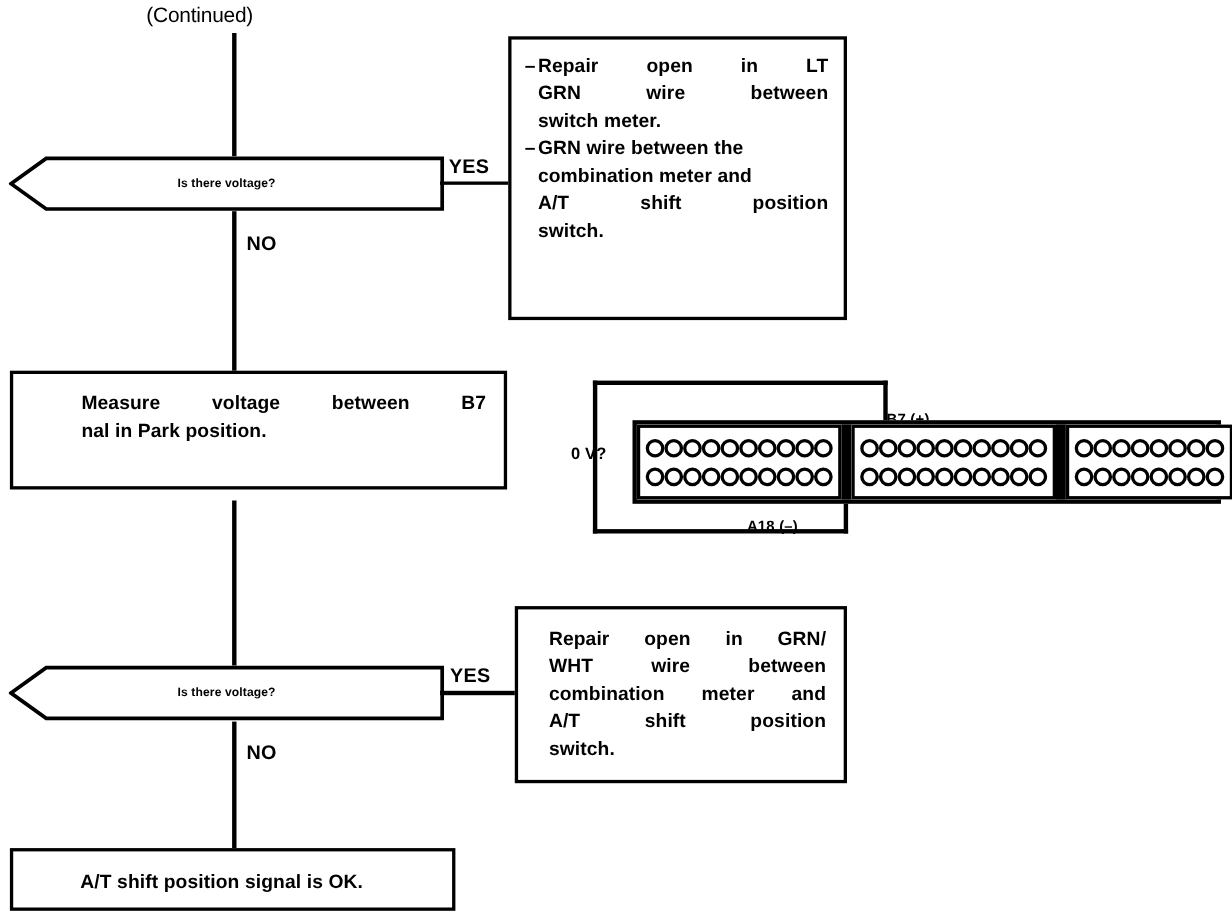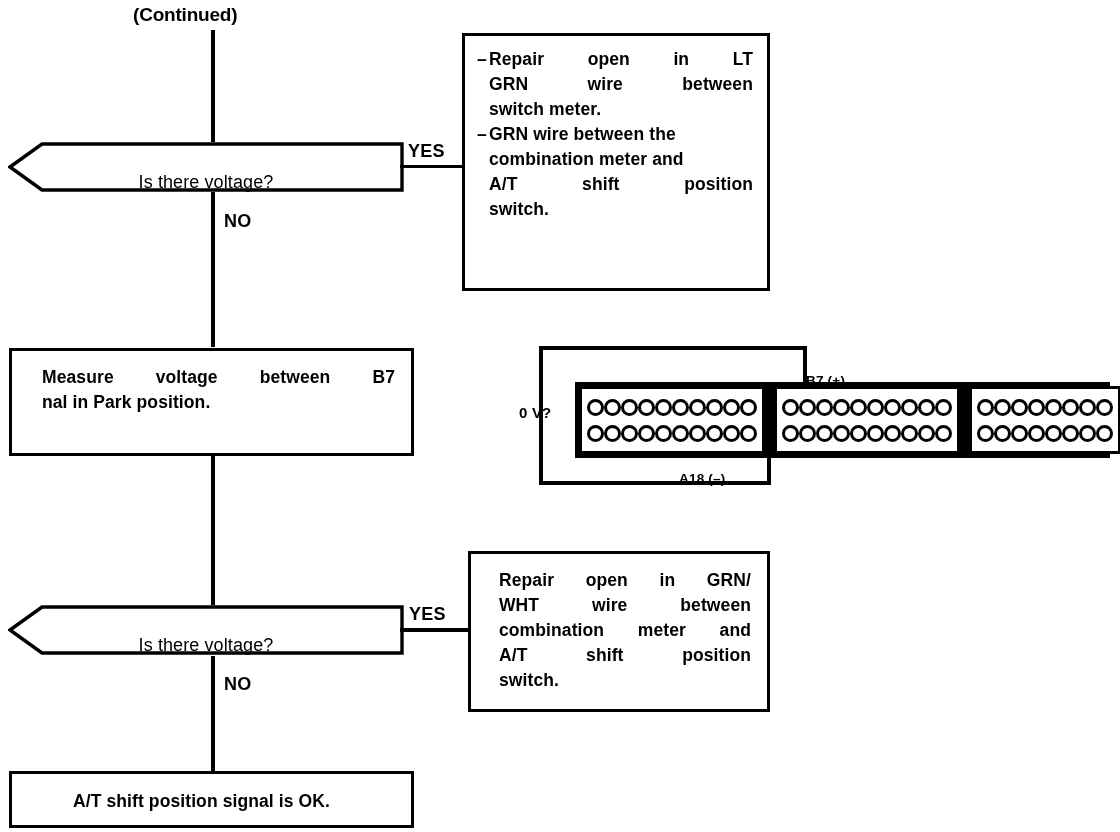--- a/index.html
+++ b/index.html
@@ -19,21 +19,21 @@
     overflow: hidden;
     background: #ffffff;
   }
   .abs { position: absolute; }
 
   
   .continued-label {
     left: 133px;
     top: 4px;
     font-size: 19px;
-    font-weight: bold;
+    font-weight: normal;
     letter-spacing: -0.2px;
     white-space: nowrap;
     text-align: center;
   }
 
   
   .vline {
     width: 4px;
     background: #000;
   }
@@ -87,28 +87,28 @@
   .dashrow .dashbody {
     flex: 1 1 auto;
   }
 
   
   .hexwrap { }
   .hexwrap svg { display: block; }
   .hex-label {
     position: absolute;
     left: 0;
-    top: 15px;
+    top: 0;
     width: 100%;
     height: 100%;
     display: flex;
     align-items: center;
     justify-content: center;
-    font-size: 18px;
-    font-weight: normal;
+    font-size: 11px;
+    font-weight: bold;
     letter-spacing: 0.1px;
   }
 
   
   .conn-outer {
     box-sizing: border-box;
     border: 4px solid #000;
     background: #fff;
     display: flex;
     align-items: stretch;
@@ -213,21 +213,21 @@
             <span>A/T    shift    position</span>
           </div>
           <div>
             <span>switch.</span>
           </div>
         </div>
       </div>
     </div>
   </div>
 
-  <div class="abs box" style="left:9px; top:348px; width:405px; height:108px;">
+  <div class="abs box" style="left:9px; top:337px; width:452px; height:108px;padding-left:32px;">
     <div class="box-inner justify-lines" style="padding:14px 16px 0 30px;">
       <div><span class="stretch">Measure  voltage  between  B7</span></div>
       <div><span>nal in Park position.</span></div>
     </div>
   </div>
 
   <div class="abs vline" style="left:539px; top:346px; width:4px; height:139px;"></div>
   <div class="abs hline" style="left:539px; top:346px; width:268px; height:4px;"></div>
   <div class="abs vline" style="left:803px; top:346px; width:4px; height:66px;"></div>
   <div class="abs hline" style="left:539px; top:481px; width:232px; height:4px;"></div>

